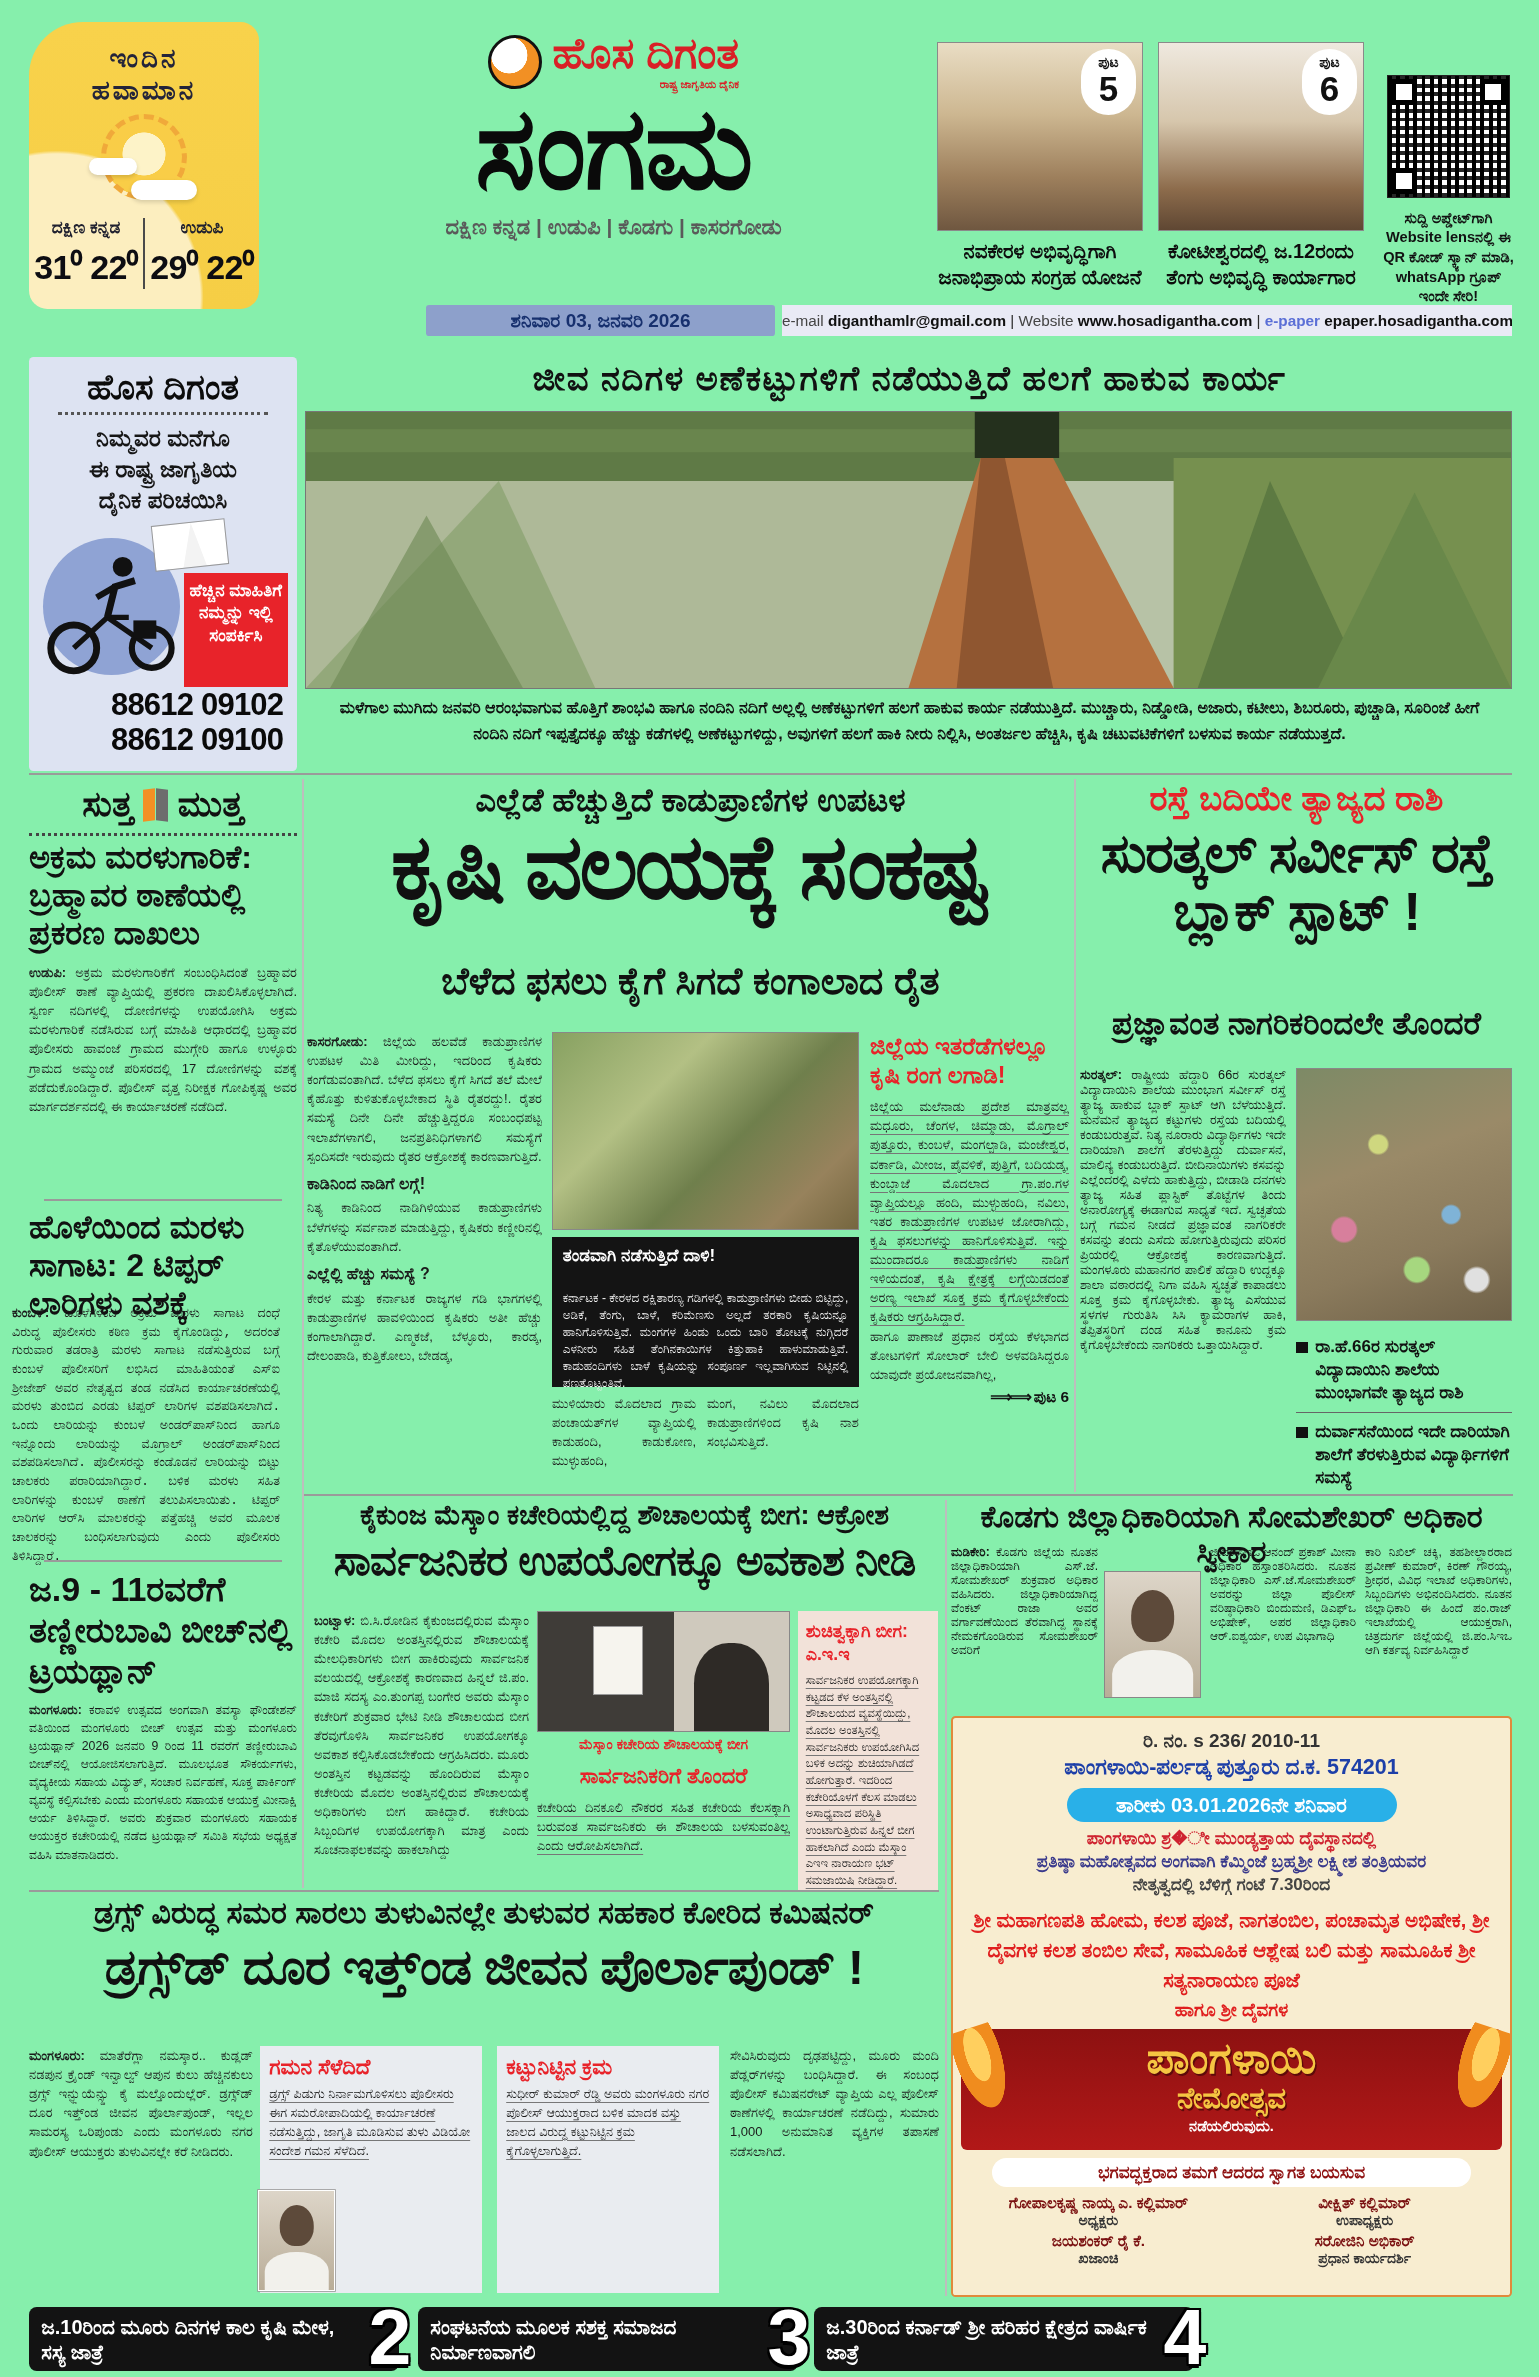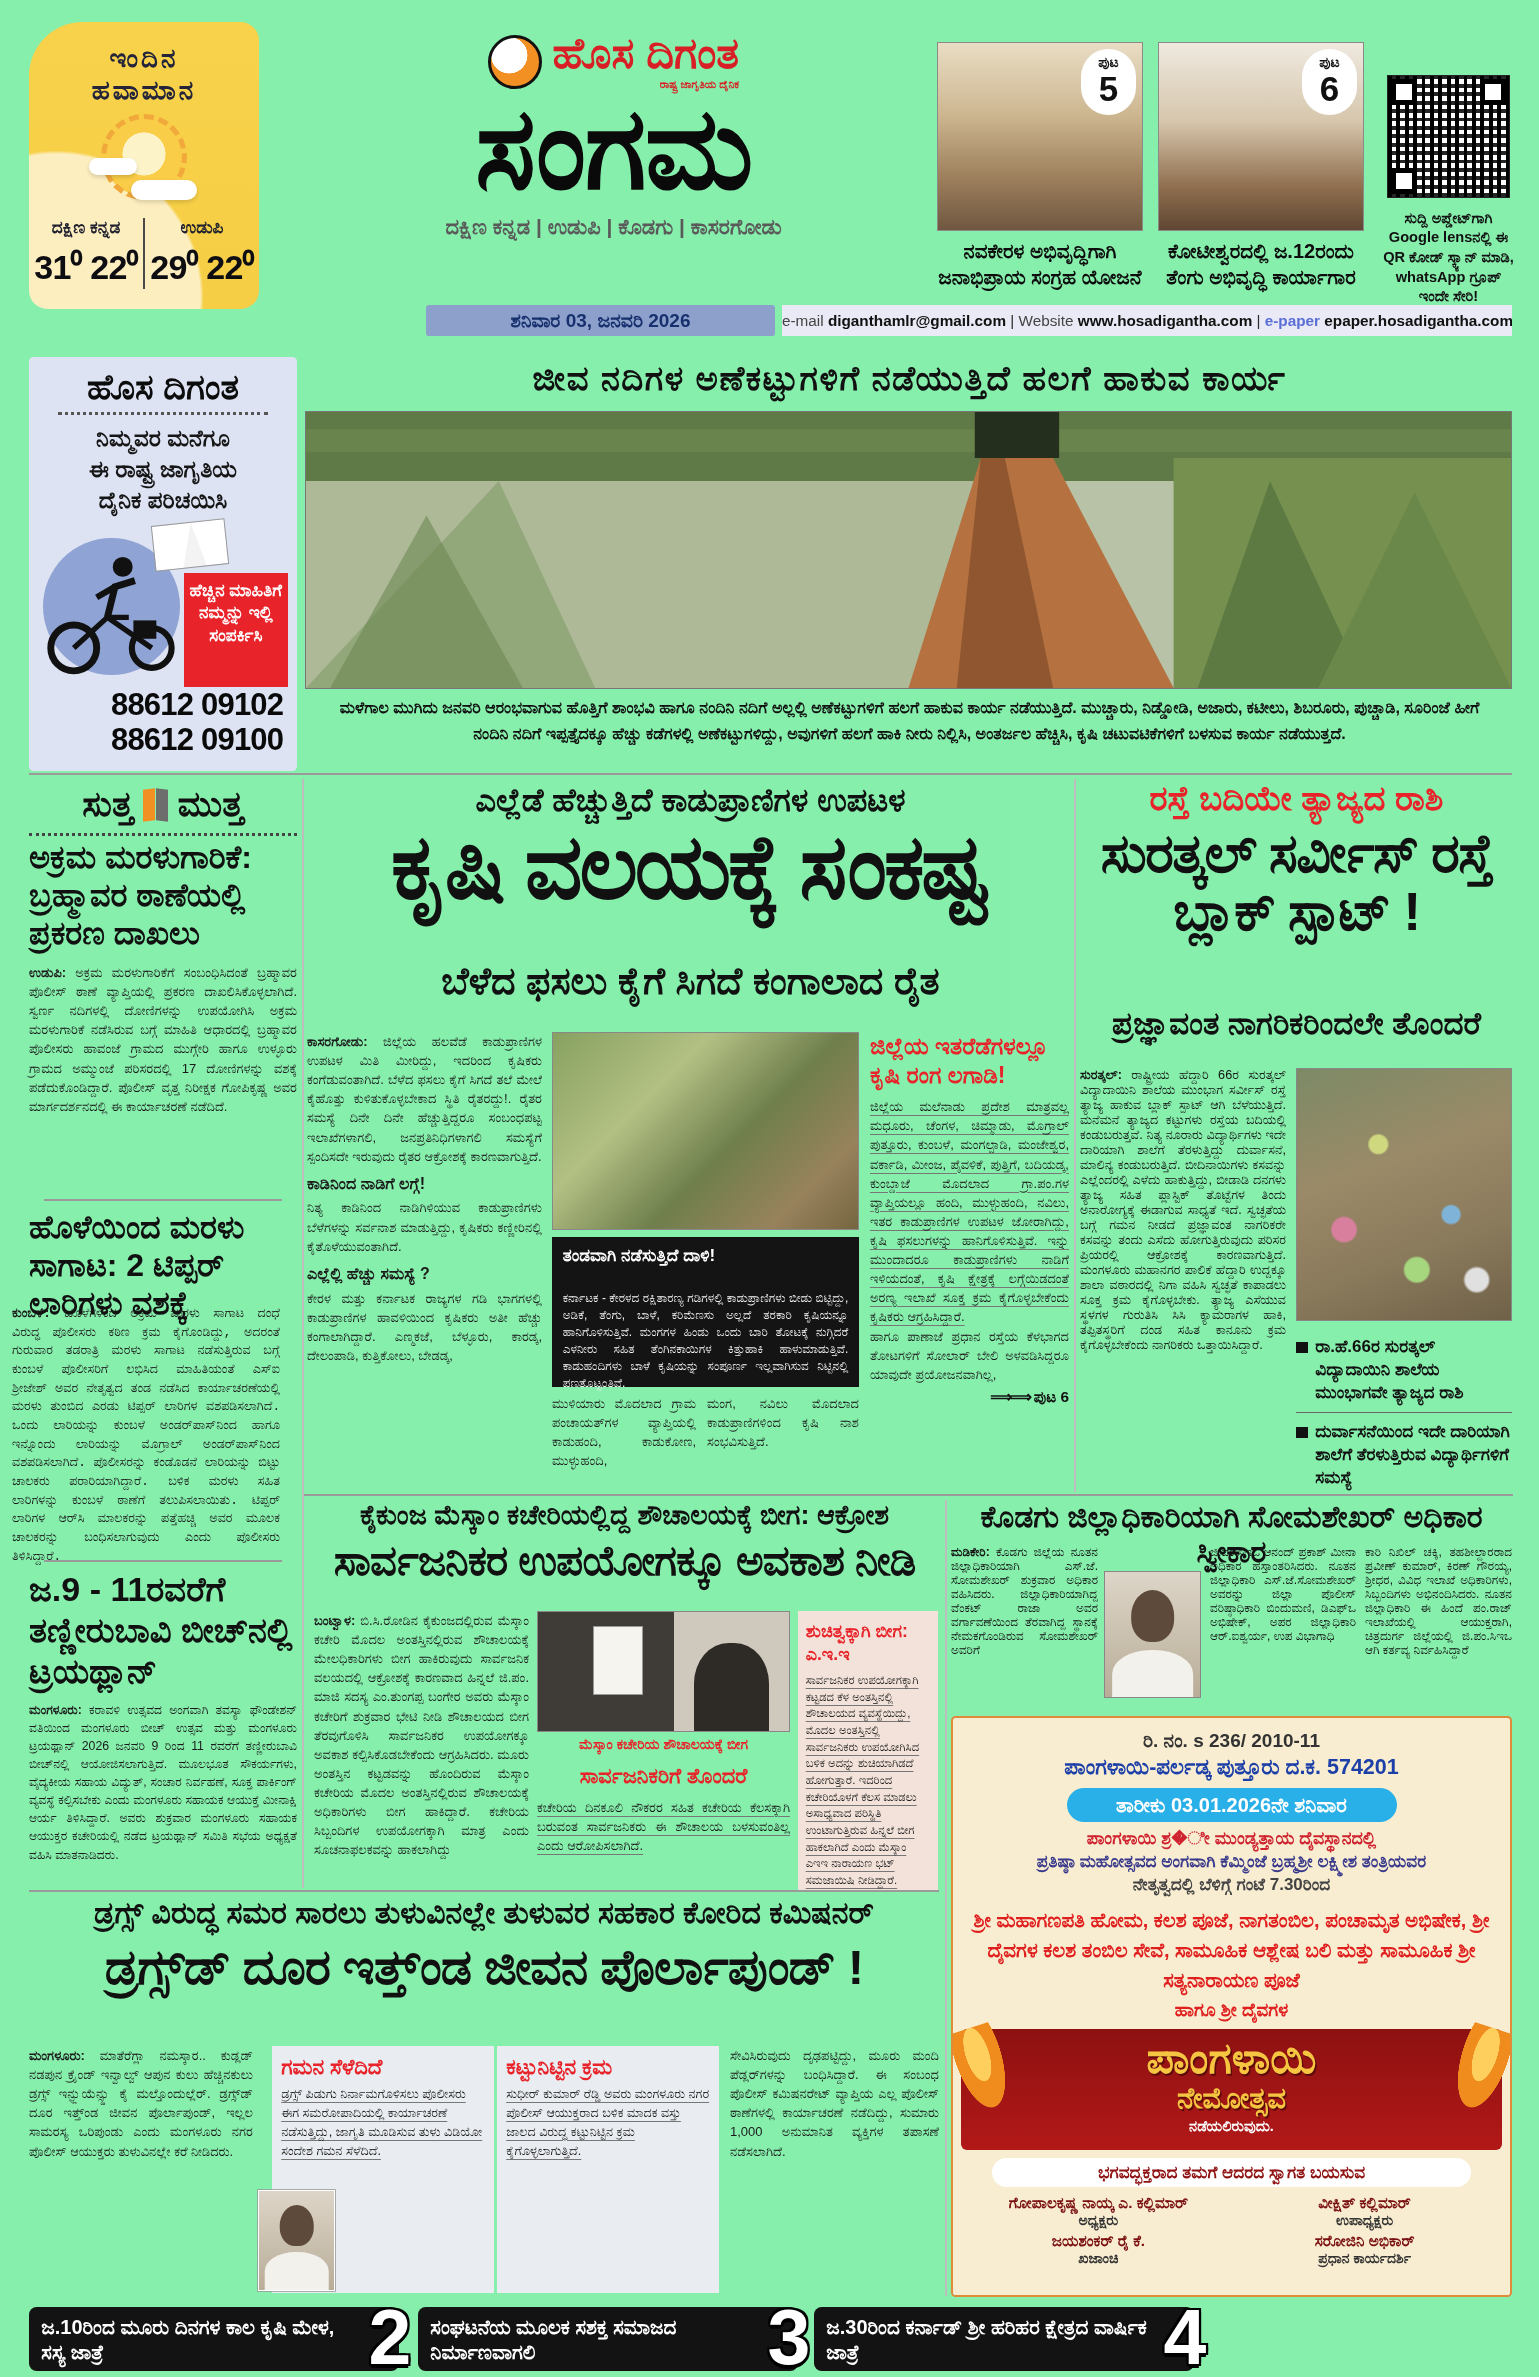--- a/index.html
+++ b/index.html
@@ -192,21 +192,21 @@
     font-size:17px; font-weight:800; line-height:29px; height:29px; }
   .ad-people { display:grid; grid-template-columns:1fr 1fr; row-gap:0; padding:0 12.3px; }
   .ad-name { font-size:15.3px; font-weight:900; color:#7a1010; margin-top:3.1px;}
   .ad-role { font-size:14px; font-weight:700; color:#333; }
 
   
   .drug-kicker { left:29px; top:1896px; width:910px; font-size:30px; font-weight:900; text-align:center; }
   .drug-head { left:29px; top:1939px; width:910px; font-size:49px; font-weight:900; text-align:center; letter-spacing:-0.8px; }
   .drug-c1 { left:29px; top:2046px; width:224px; height:247px; overflow:hidden; }
   .drug-box { position:absolute; background:#e9ecf0; padding:9.2px 9.2px; }
-  .dbx1 { left:272px; top:2046px; width:222px; height:247px; }
+  .dbx1 { left:260px; top:2046px; width:222px; height:247px; }
   .dbx2 { left:497px; top:2046px; width:222px; height:247px; }
   .dbx-head { font-size:21px; font-weight:900; color:#e8232a; margin-bottom:6.1px; }
   .dbx-text { font-size:12.7px; line-height:1.5; color:#1c1c1c; }
   .drug-c4 { left:730px; top:2046px; width:209px; height:247px; overflow:hidden; }
   .drug-portrait { left:258px; top:2190px; width:77px; height:101px; border:1.5px solid #fff; box-shadow:0 0 0 0.8px #999; z-index:3; }
 
   
   .bt { position:absolute; top:2307px; height:64px; background:#131313; border-radius:7.7px; color:#fff; }
   .bt-text { padding:7.7px 46px 7.7px 12.3px; font-size:20px; font-weight:800; line-height:1.25; }
   .bt-num { position:absolute; right:-12.3px; top:-7.7px; font-size:77px; font-weight:900; color:#fff; line-height:1;
@@ -287,21 +287,21 @@
     </div>
   </div>
   <div class="abs t2-cap t-cap">ಕೋಟೀಶ್ವರದಲ್ಲಿ ಜ.12ರಂದು ತೆಂಗು ಅಭಿವೃದ್ಧಿ ಕಾರ್ಯಾಗಾರ</div>
 
   <div class="abs qr-wrap">
     <div class="qr">
       <span class="qc tl"></span>
       <span class="qc tr"></span>
       <span class="qc bl"></span>
     </div>
-    <div class="qr-text">ಸುದ್ದಿ ಅಪ್ಡೇಟ್‌ಗಾಗಿ Google lensನಲ್ಲಿ ಈ QR ಕೋಡ್ ಸ್ಕ್ಯಾನ್ ಮಾಡಿ, whatsApp ಗ್ರೂಪ್ ಇಂದೇ ಸೇರಿ!</div>
+    <div class="qr-text">ಸುದ್ದಿ ಅಪ್ಡೇಟ್‌ಗಾಗಿ Website lensನಲ್ಲಿ ಈ QR ಕೋಡ್ ಸ್ಕ್ಯಾನ್ ಮಾಡಿ, whatsApp ಗ್ರೂಪ್ ಇಂದೇ ಸೇರಿ!</div>
   </div>
 
   <div class="abs lead-headline">ಜೀವ ನದಿಗಳ ಅಣೆಕಟ್ಟುಗಳಿಗೆ ನಡೆಯುತ್ತಿದೆ ಹಲಗೆ ಹಾಕುವ ಕಾರ್ಯ</div>
 
   <div class="abs promo">
     <div class="promo-brand">ಹೊಸ ದಿಗಂತ</div>
     <div class="promo-dots"></div>
     <div class="promo-line">ನಿಮ್ಮವರ ಮನೆಗೂ</div>
     <div class="promo-line">ಈ ರಾಷ್ಟ್ರ ಜಾಗೃತಿಯ</div>
     <div class="promo-line">ದೈನಿಕ ಪರಿಚಯಿಸಿ</div>

